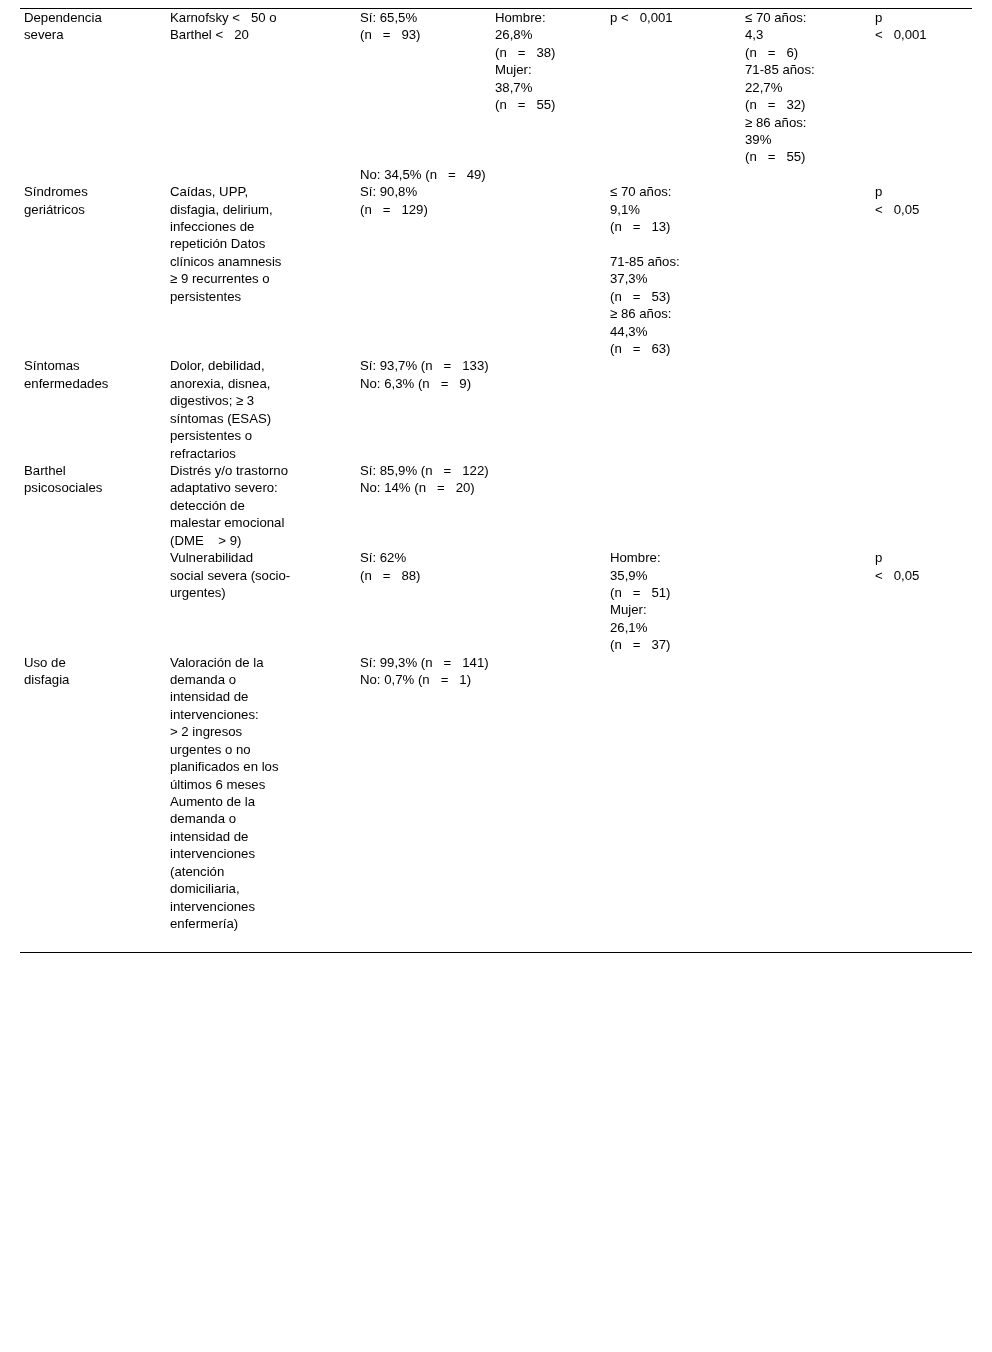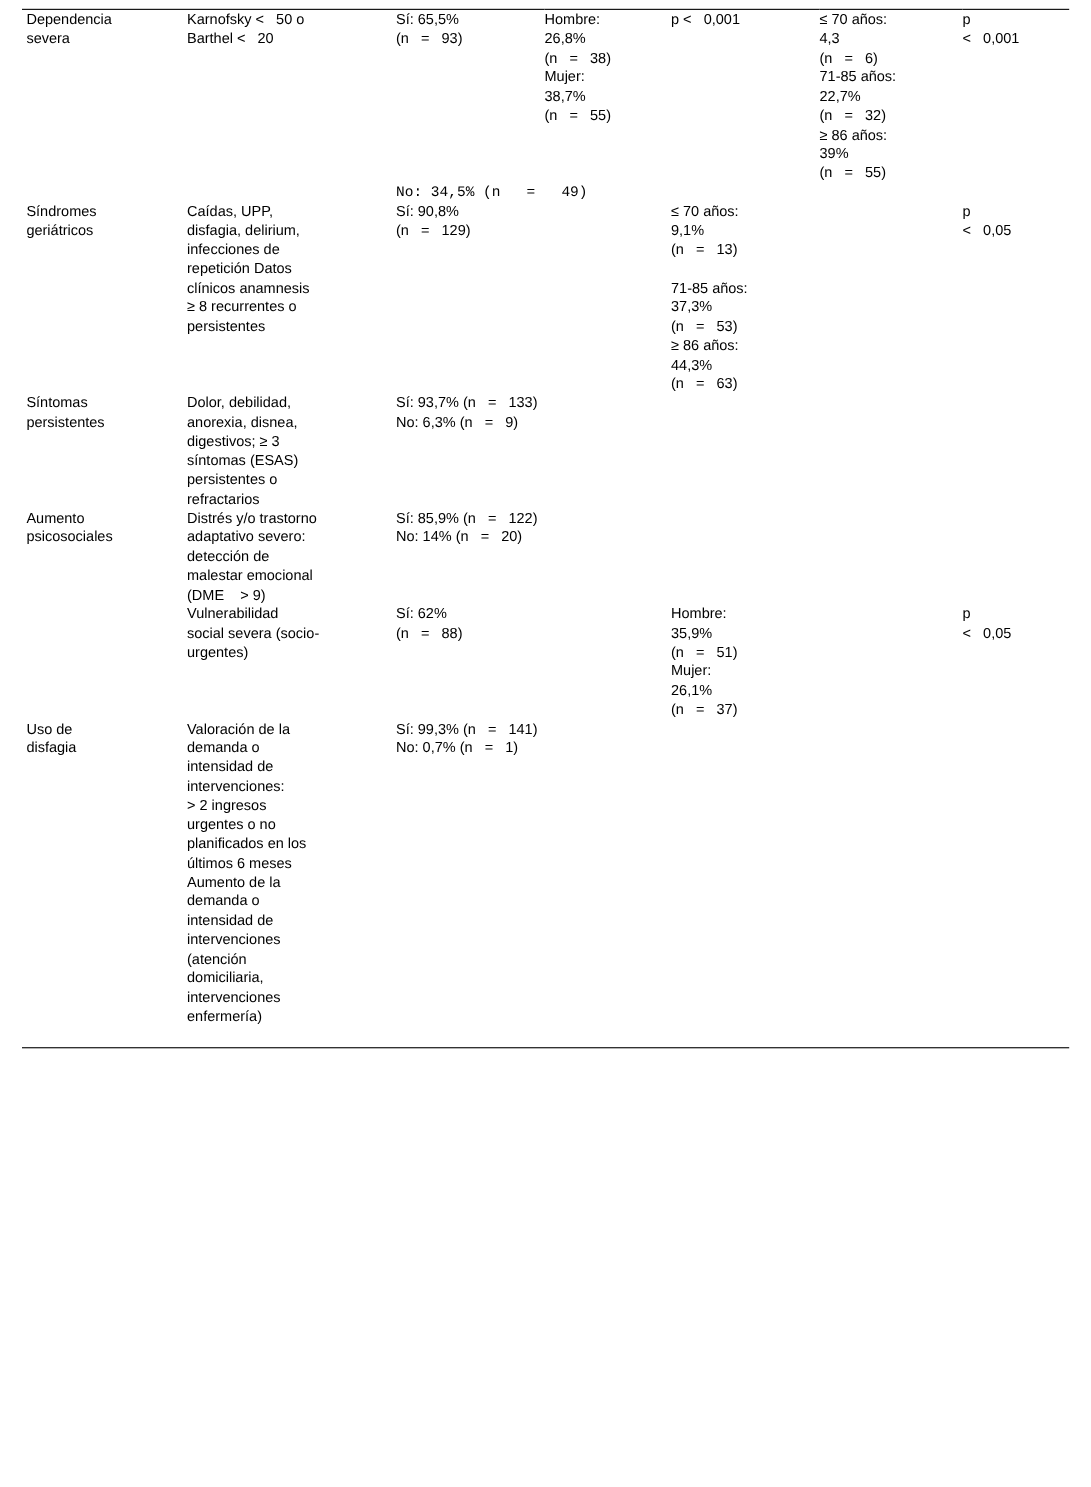--- a/index.html
+++ b/index.html
@@ -58,21 +58,21 @@
   col.c3 { width: 135px; }
   col.c4 { width: 115px; }
   col.c5 { width: 135px; }
   col.c6 { width: 130px; }
   col.c7 { width: 97px; }
   .cell {
     padding: 1px 6px 1px 0;
   }
   .cell.first { padding-left: 4px; }
   .sec-row > td { padding-top: 6px; }
-  .no-row td { padding-top: 14px; font-family: Liberation Mono, monospace; }
+  .no-row td { padding-top: 14px; }
   .tail-row td { height: 14px; }
   .bottom-rule {
     border-top: 1.6px solid #000;
     margin: 6px 20px 0 20px;
     width: 952px;
   }
 </style>
 </head>
 <body>
 
@@ -127,21 +127,21 @@
       </tr>
 
       <tr class="sec-row">
         <td class="cell first" style="white-space:pre-line">Síndromes
 geriátricos</td>
         <td class="cell" style="white-space:pre-line">Caídas, UPP,
 disfagia, delirium,
 infecciones de
 repetición Datos
 clínicos anamnesis
-≥ 8 recurrentes o
+≥ 9 recurrentes o
 persistentes</td>
         <td class="cell" style="white-space:pre-line">Sí: 90,8%
 (n&nbsp;&nbsp;&nbsp;=&nbsp;&nbsp;&nbsp;129)</td>
         <td class="cell" style="white-space:pre-line"></td>
         <td class="cell" style="white-space:pre-line">≤ 70 años:
 9,1%
 (n&nbsp;&nbsp;&nbsp;=&nbsp;&nbsp;&nbsp;13)
 
 71-85 años:
 37,3%
@@ -149,36 +149,36 @@
 ≥ 86 años:
 44,3%
 (n&nbsp;&nbsp;&nbsp;=&nbsp;&nbsp;&nbsp;63)</td>
         <td class="cell"></td>
         <td class="cell" style="white-space:pre-line">p
 &lt;&nbsp;&nbsp;&nbsp;0,05</td>
       </tr>
 
       <tr class="sec-row">
         <td class="cell first" style="white-space:pre-line">Síntomas
-persistentes</td>
+enfermedades</td>
         <td class="cell" style="white-space:pre-line">Dolor, debilidad,
 anorexia, disnea,
 digestivos; ≥ 3
 síntomas (ESAS)
 persistentes o
 refractarios</td>
         <td class="cell" colspan="2" style="white-space:pre-line">Sí: 93,7% (n&nbsp;&nbsp;&nbsp;=&nbsp;&nbsp;&nbsp;133)
 No: 6,3% (n&nbsp;&nbsp;&nbsp;=&nbsp;&nbsp;&nbsp;9)</td>
         <td class="cell"></td>
         <td class="cell"></td>
         <td class="cell"></td>
       </tr>
 
       <tr class="sec-row">
-        <td class="cell first" style="white-space:pre-line">Aumento
+        <td class="cell first" style="white-space:pre-line">Barthel
 psicosociales</td>
         <td class="cell" style="white-space:pre-line">Distrés y/o trastorno
 adaptativo severo:
 detección de
 malestar emocional
 (DME&nbsp;&nbsp;&nbsp;&nbsp;&gt; 9)</td>
         <td class="cell" colspan="2" style="white-space:pre-line">Sí: 85,9% (n&nbsp;&nbsp;&nbsp;=&nbsp;&nbsp;&nbsp;122)
 No: 14% (n&nbsp;&nbsp;&nbsp;=&nbsp;&nbsp;&nbsp;20)</td>
         <td class="cell"></td>
         <td class="cell"></td>

